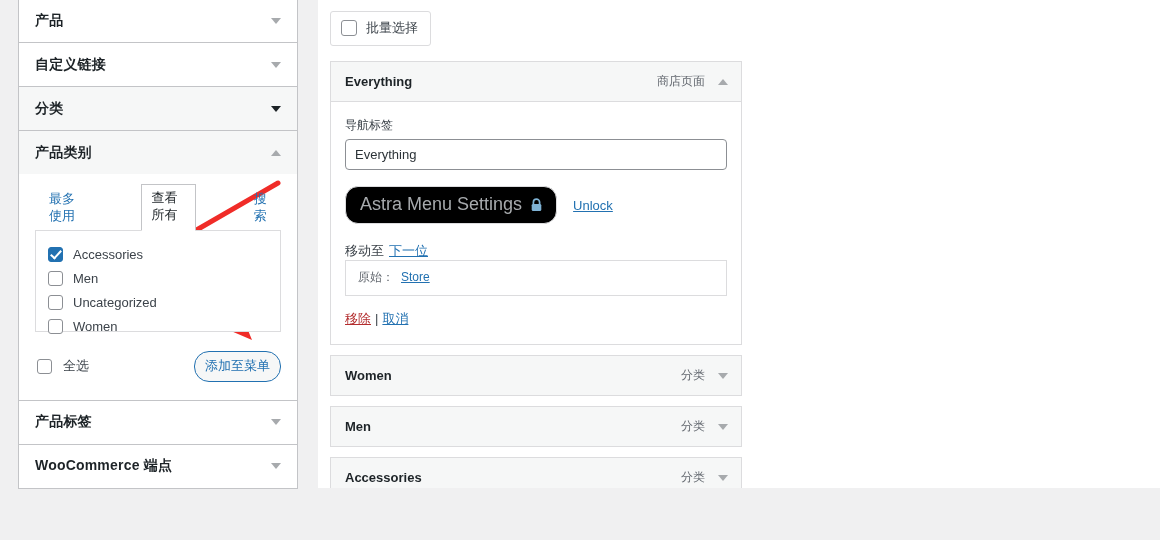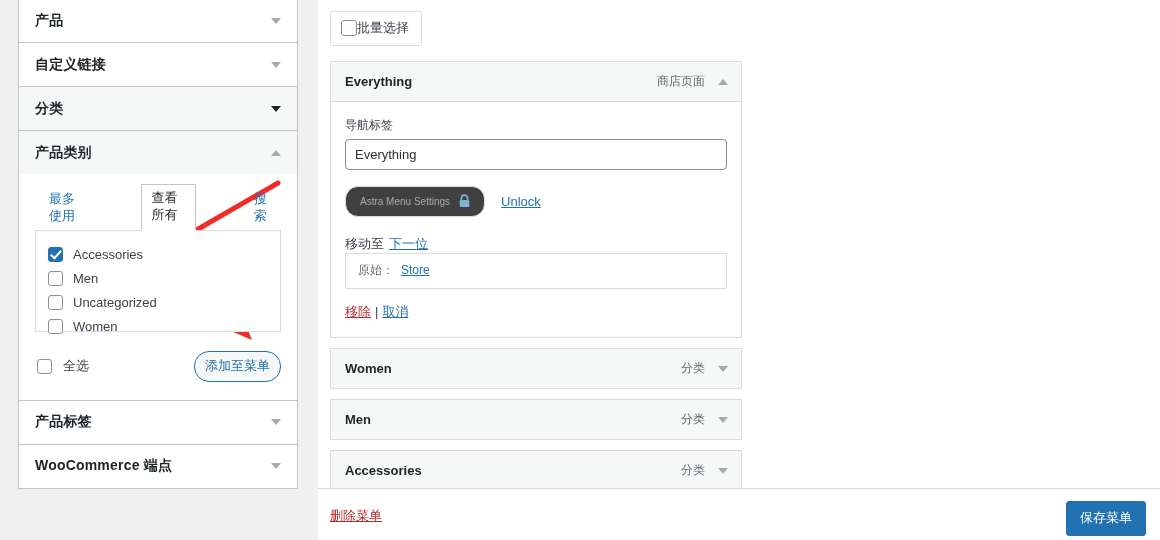--- a/index.html
+++ b/index.html
@@ -138,21 +138,21 @@
   }
   .bulk {
     display: inline-flex; align-items: center;
     margin: 11px 0 0 12px;
     padding: 7px 12px 8px 10px;
     border: 1px solid #dcdcde;
     border-radius: 3px;
     background: #fff;
   }
   .bulk .cbox { width: 16px; height: 16px; border-color: #8c8f94; }
-  .bulk-label { font-size: 13px; color: #3c434a; }
+  .bulk-label { margin-left: 9px; font-size: 13px; color: #3c434a; }
 
   .menu-list { margin: 15px 0 0 12px; width: 412px; }
 
   .mi { border: 1px solid #dcdcde; background: #f6f7f7; margin-bottom: 10px; }
   .mi-head {
     height: 39px;
     display: flex; align-items: center;
     padding: 0 11px 0 14px;
     cursor: pointer;
   }
@@ -171,25 +171,25 @@
     border-radius: 4px;
     padding: 0 9px;
     font-size: 13px;
     color: #2c3338;
     font-family: inherit;
     background: #fff;
   }
   .row-astra { display: flex; align-items: center; margin-top: 16px; }
   .btn-astra {
     display: inline-flex; align-items: center; gap: 8px;
-    background: #404040;
+    background: #000000;
     border: 1px solid #dcdcde;
     border-radius: 13px;
     color: #a7aaad;
-    font-size: 10px;
+    font-size: 18px;
     padding: 7px 13px 8px 14px;
     cursor: default;
     font-family: inherit;
   }
   .lock { display: inline-block; line-height: 0; }
   .lnk { color: #2271b1; text-decoration: underline; cursor: pointer; font-size: 13px; }
   .lnk-red { color: #b32d2e; text-decoration: underline; cursor: pointer; font-size: 13px; }
   .row-move { margin-top: 18px; font-size: 13px; color: #3c434a; }
   .row-move .lnk { margin-left: 5px; }
   .orig {
@@ -378,24 +378,20 @@
         <div class="mi-head">
           <span class="mi-title">Accessories</span>
           <span class="mi-type">分类</span>
           <span class="tri tri-down"></span>
         </div>
       </div>
 
     </div>
   </div>
 
-  <div class="bottombar">
-    <span class="lnk-red del-menu">删除菜单</span>
-    <button class="btn-primary">保存菜单</button>
-  </div>
 
   <svg class="arrows">
     <g>
       <path d="M278 183 L176 242 L196 250 L158 252 L172 224 L182 240 Z" fill="#f02c28"></path>
       <path d="M278 183 L174 243" stroke="#f02c28" stroke-width="5" stroke-linecap="round" fill="none"></path>
     </g>
     <g>
       <path d="M212 290 L246 332 L231 331 L252 340 L243 318 L240 331 Z" fill="#f02c28"></path>
       <path d="M212 290 L244 330" stroke="#f02c28" stroke-width="5" stroke-linecap="round" fill="none"></path>
     </g>

